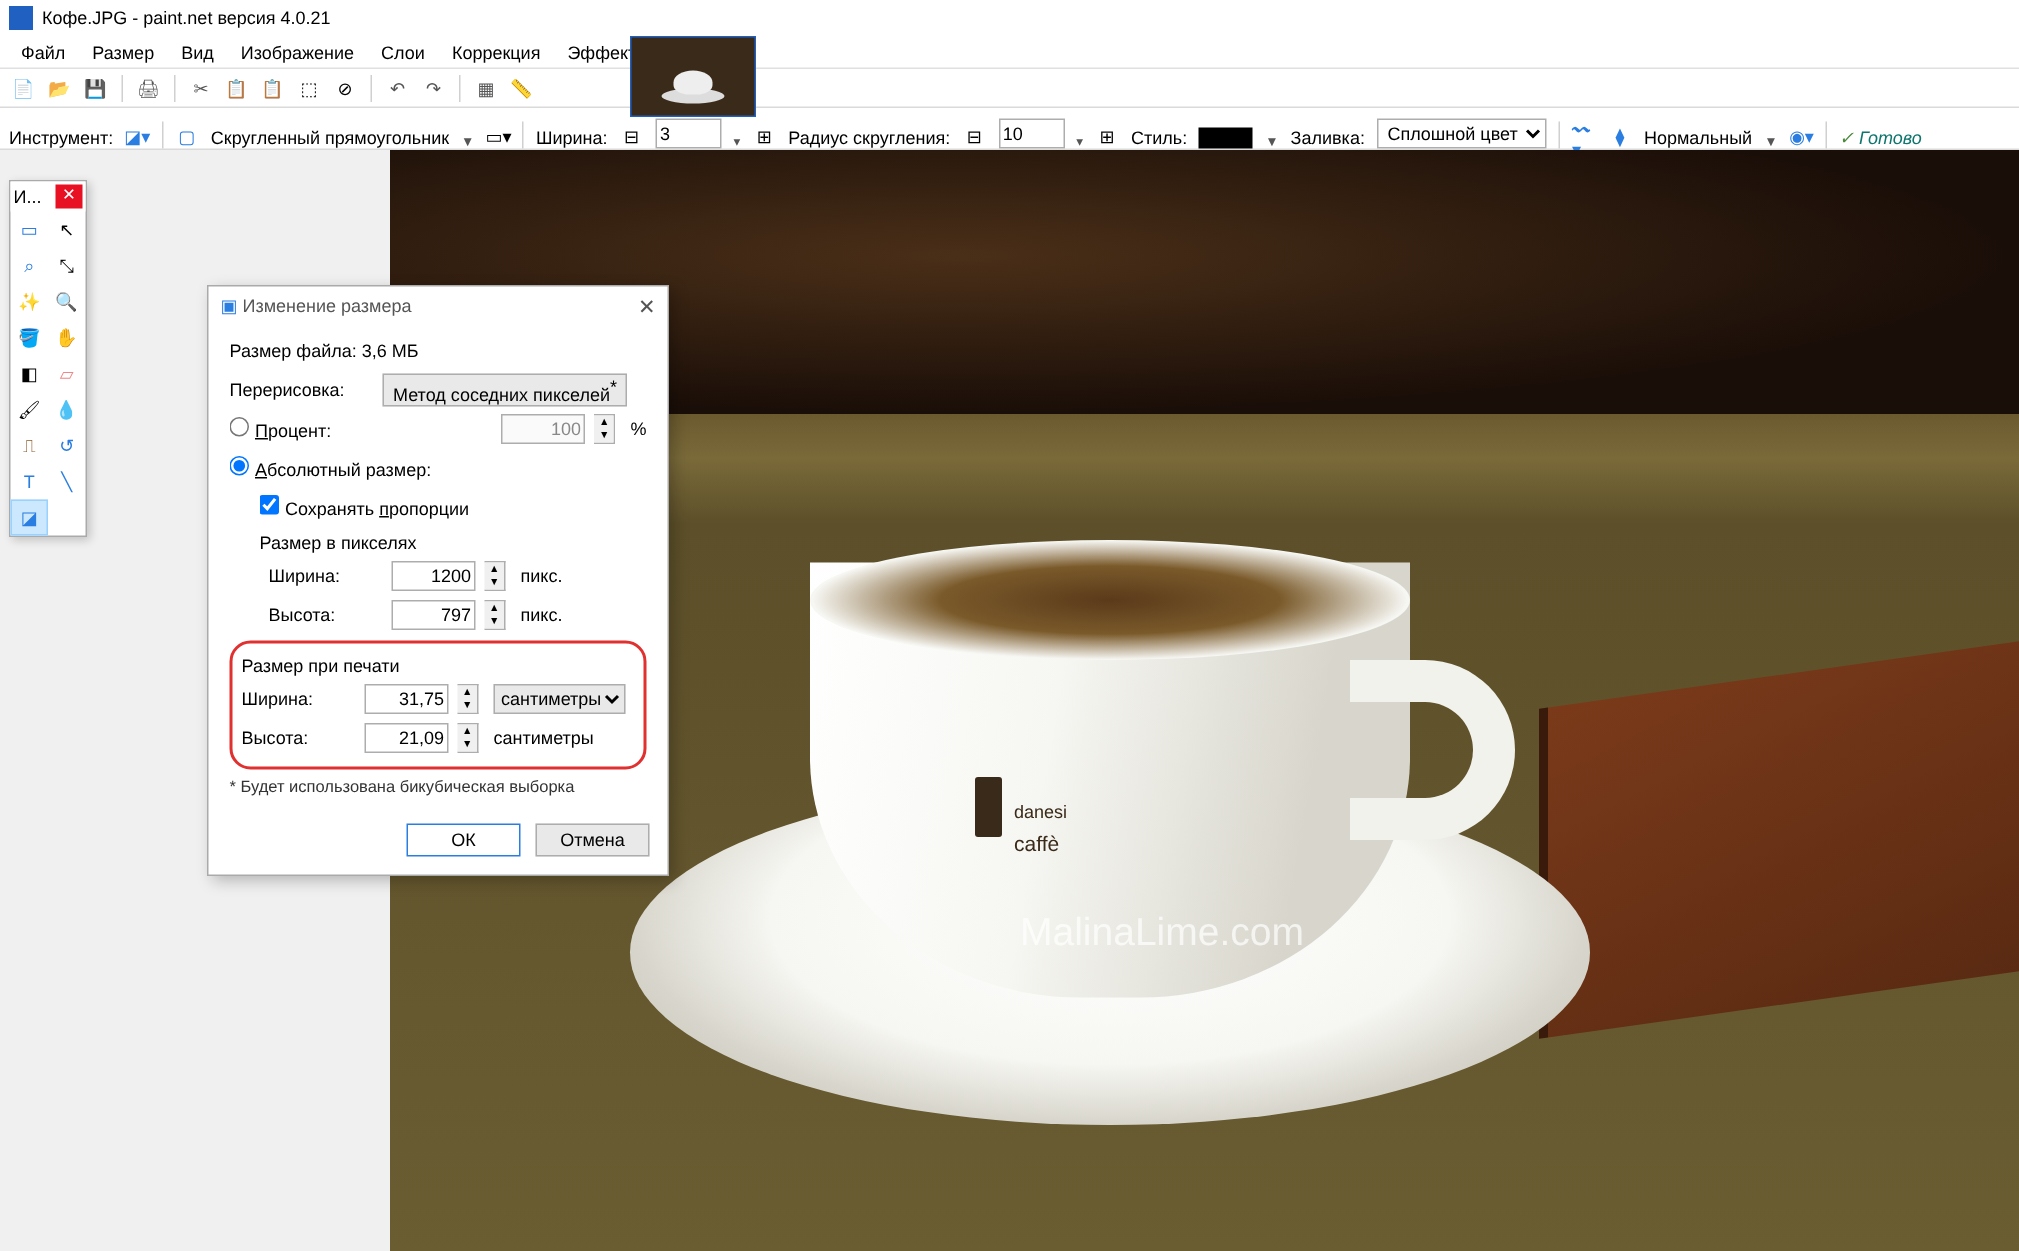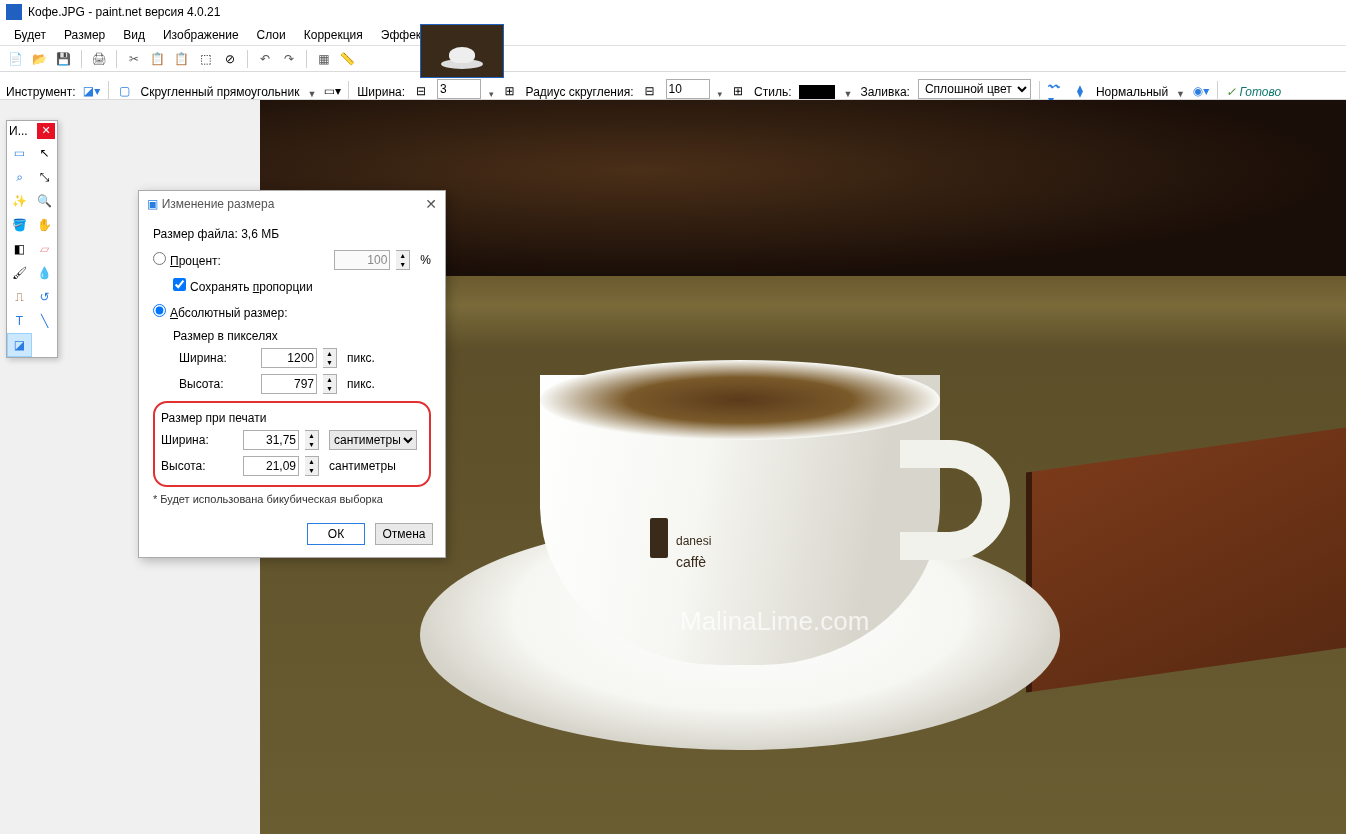--- a/index.html
+++ b/index.html
@@ -74,35 +74,35 @@
 .dlg-row .unit { margin-left:4px; }
 .dlg-row select { height:20px; border:1px solid #adadad; background:#e9e9e9; font-size:12px; }
 .dlg-row button.combo { height:22px; border:1px solid #adadad; background:#e9e9e9; padding:0 6px; cursor:pointer; font-size:12px; }
 .dialog .section-label { margin:4px 0 2px 0; }
 .dialog .indent { margin-left:20px; }
 .dialog .indent2 { margin-left:26px; }
 .dialog input[type=radio], .dialog input[type=checkbox] { margin-right:4px; }
 .dialog .highlight-box { border:2.5px solid #e03030; border-radius:14px; padding:4px 6px 6px 6px; margin:4px 0 6px 0; }
 .dialog .footnote { font-size:11px; color:#333; margin-top:4px; }
 .dialog .buttons { display:flex; justify-content:flex-end; gap:10px; padding:8px 12px 12px 12px; }
-.dialog .buttons button { width:58px; height:22px; border:1px solid #adadad; background:#e9e9e9; cursor:pointer; }
+.dialog .buttons button { width:76px; height:22px; border:1px solid #adadad; background:#e9e9e9; cursor:pointer; }
 .dialog .buttons button.primary { border:1px solid #2a7de1; background:#fff; }
 
 u.acc { text-decoration:underline; }
 </style>
 </head>
 <body>
 
 <div class="titlebar">
   <span class="appicon"></span>
   <span class="title">Кофе.JPG - paint.net версия 4.0.21</span>
 </div>
 
 <div class="menubar">
-  <div class="menu-item">Будет</div>
+  <div class="menu-item">Файл</div>
   <div class="menu-item">Размер</div>
   <div class="menu-item">Вид</div>
   <div class="menu-item">Изображение</div>
   <div class="menu-item">Слои</div>
   <div class="menu-item">Коррекция</div>
   <div class="menu-item">Эффекты</div>
 </div>
 
 <div class="toolbar">
   <div class="tb-btn tb-new">📄</div>
@@ -208,38 +208,42 @@
   <div class="dialog-title">
     <span class="t"><span style="color:#2a7de1;">▣ </span><span>Изменение размера</span></span>
     <span class="close">✕</span>
   </div>
   <div class="dialog-body">
 
     <div class="dlg-row">
         <span>Размер файла: 3,6 МБ</span>
       </div>
 
+    <div class="dlg-row">
+      <span class="label">Перерисовка:</span>
+      <button class="combo"><span>Метод соседних пикселей</span><sup>*</sup></button>
+    </div>
 
     <div class="dlg-row">
       <label><input type="radio" name="mode" style=""><u class="acc">П</u><span>роцент:</span></label>
       <span style="flex:1"></span>
       <input type="text" disabled="" style="color: rgb(136, 136, 136);" value="100">
       <div class="spinner">
           <div>▲</div>
           <div>▼</div>
         </div>
       <span class="unit">%</span>
     </div>
 
+    <div class="dlg-row">
+      <label><input type="radio" name="mode" checked="" style=""><u class="acc">А</u><span>бсолютный размер:</span></label>
+    </div>
+
     <div class="dlg-row indent">
       <label><input type="checkbox" checked="" style=""><span>Сохранять <u class="acc">п</u>ропорции</span></label>
-    </div>
-
-    <div class="dlg-row">
-      <label><input type="radio" name="mode" checked="" style=""><u class="acc">А</u><span>бсолютный размер:</span></label>
     </div>
 
     <div class="section-label indent">Размер в пикселях</div>
 
     <div class="dlg-row indent2">
       <span class="label-narrow">Ширина:</span>
       <input type="text" value="1200" style="">
       <div class="spinner">
           <div>▲</div>
           <div>▼</div>

